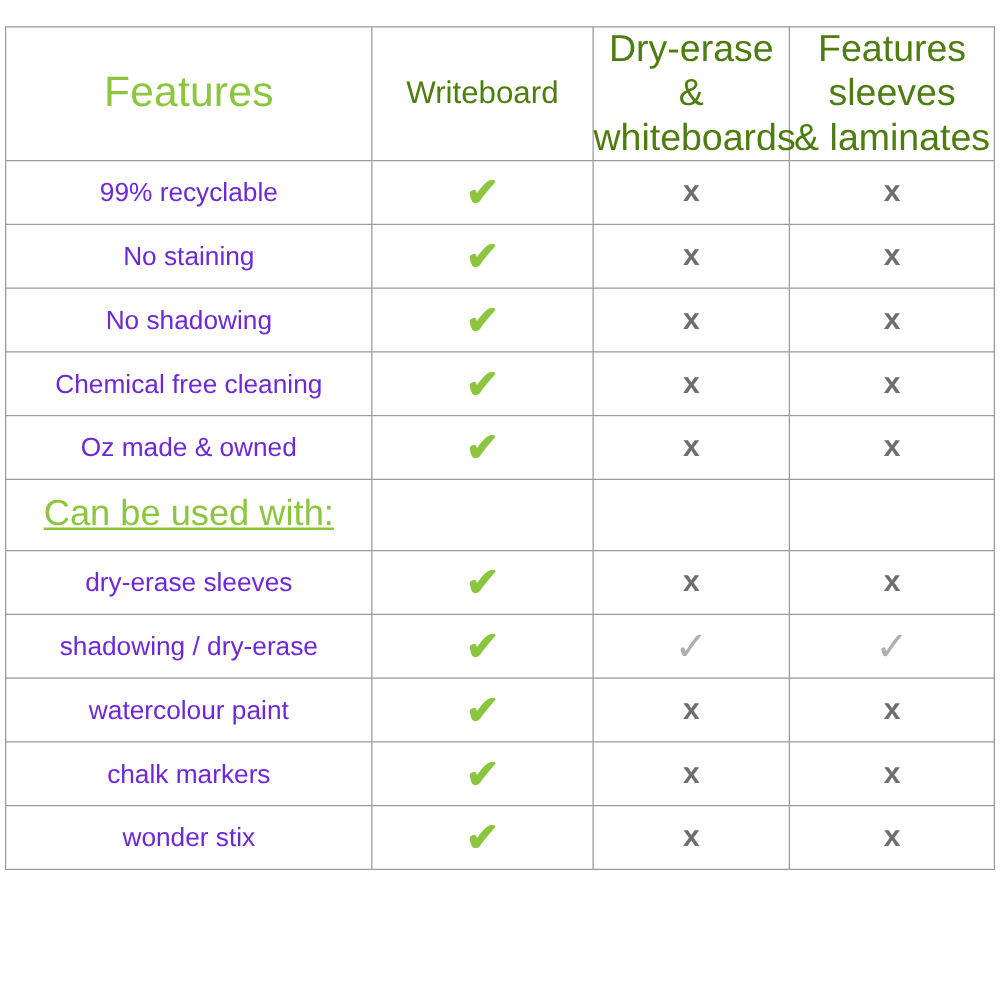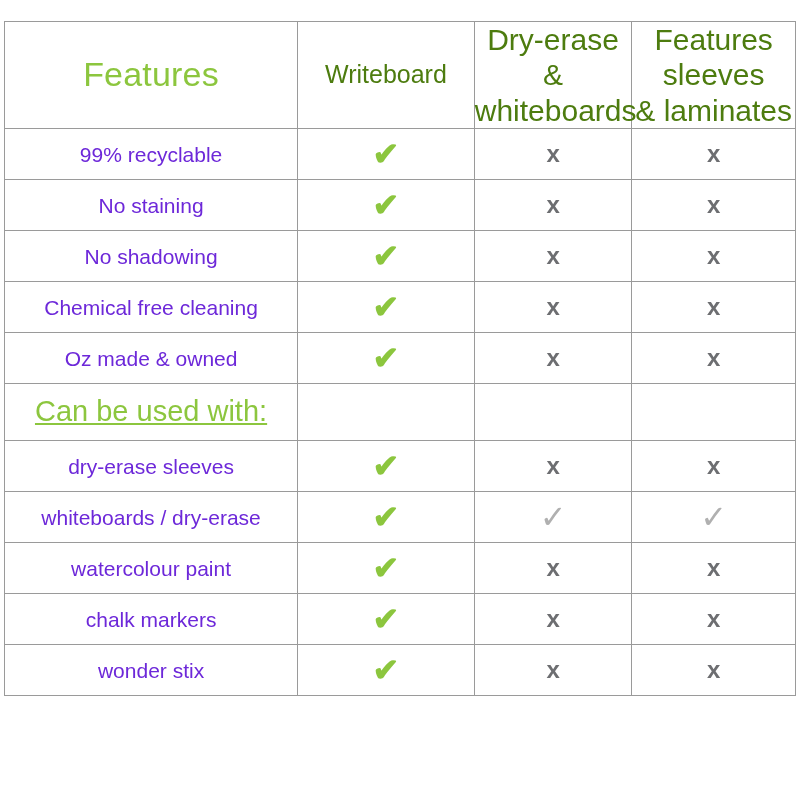--- a/index.html
+++ b/index.html
@@ -157,21 +157,21 @@
         <td class="blank-cell"></td>
         <td class="blank-cell"></td>
       </tr>
       <tr class="data-row">
         <td class="feat-label">dry-erase sleeves</td>
         <td class="mark-cell"><span class="mark check">✔</span></td>
         <td class="mark-cell"><span class="mark cross">x</span></td>
         <td class="mark-cell"><span class="mark cross">x</span></td>
       </tr>
       <tr class="data-row">
-        <td class="feat-label">whiteboards / dry-erase</td>
+        <td class="feat-label">shadowing / dry-erase</td>
         <td class="mark-cell"><span class="mark check">✔</span></td>
         <td class="mark-cell"><span class="mark check-grey">✓</span></td>
         <td class="mark-cell"><span class="mark check-grey">✓</span></td>
       </tr>
       <tr class="data-row">
         <td class="feat-label">watercolour paint</td>
         <td class="mark-cell"><span class="mark check">✔</span></td>
         <td class="mark-cell"><span class="mark cross">x</span></td>
         <td class="mark-cell"><span class="mark cross">x</span></td>
       </tr>

